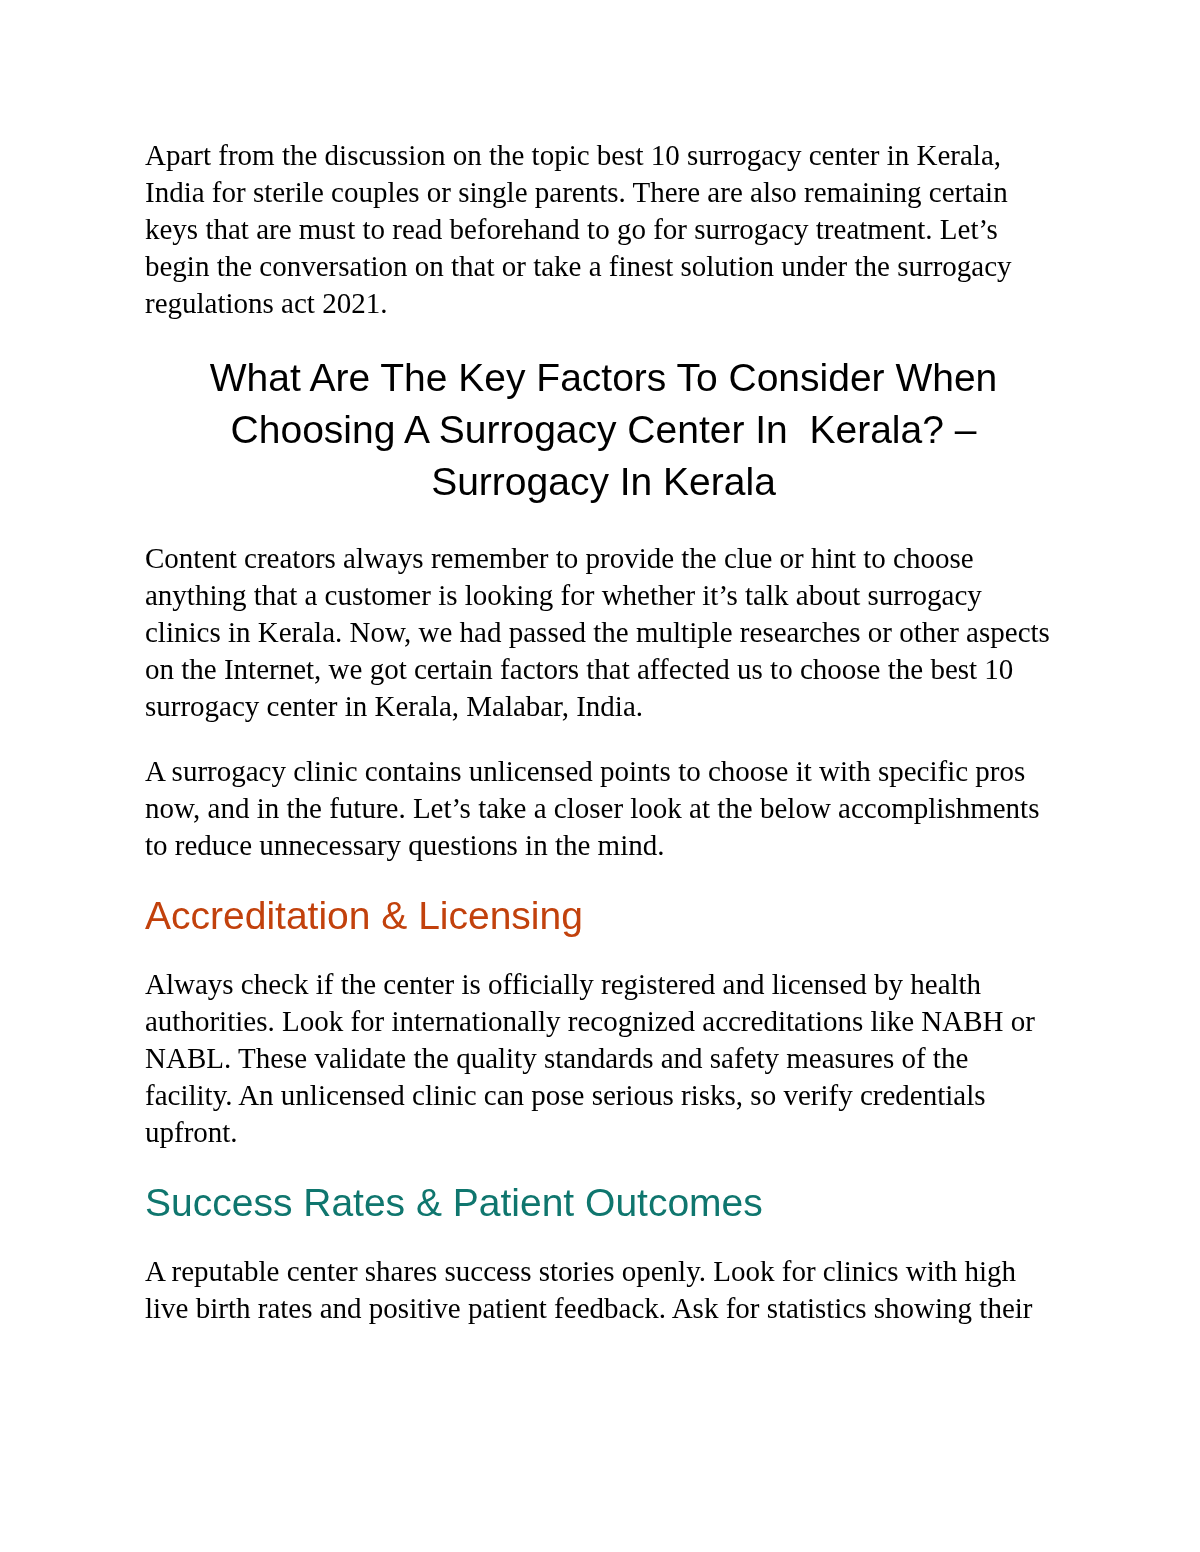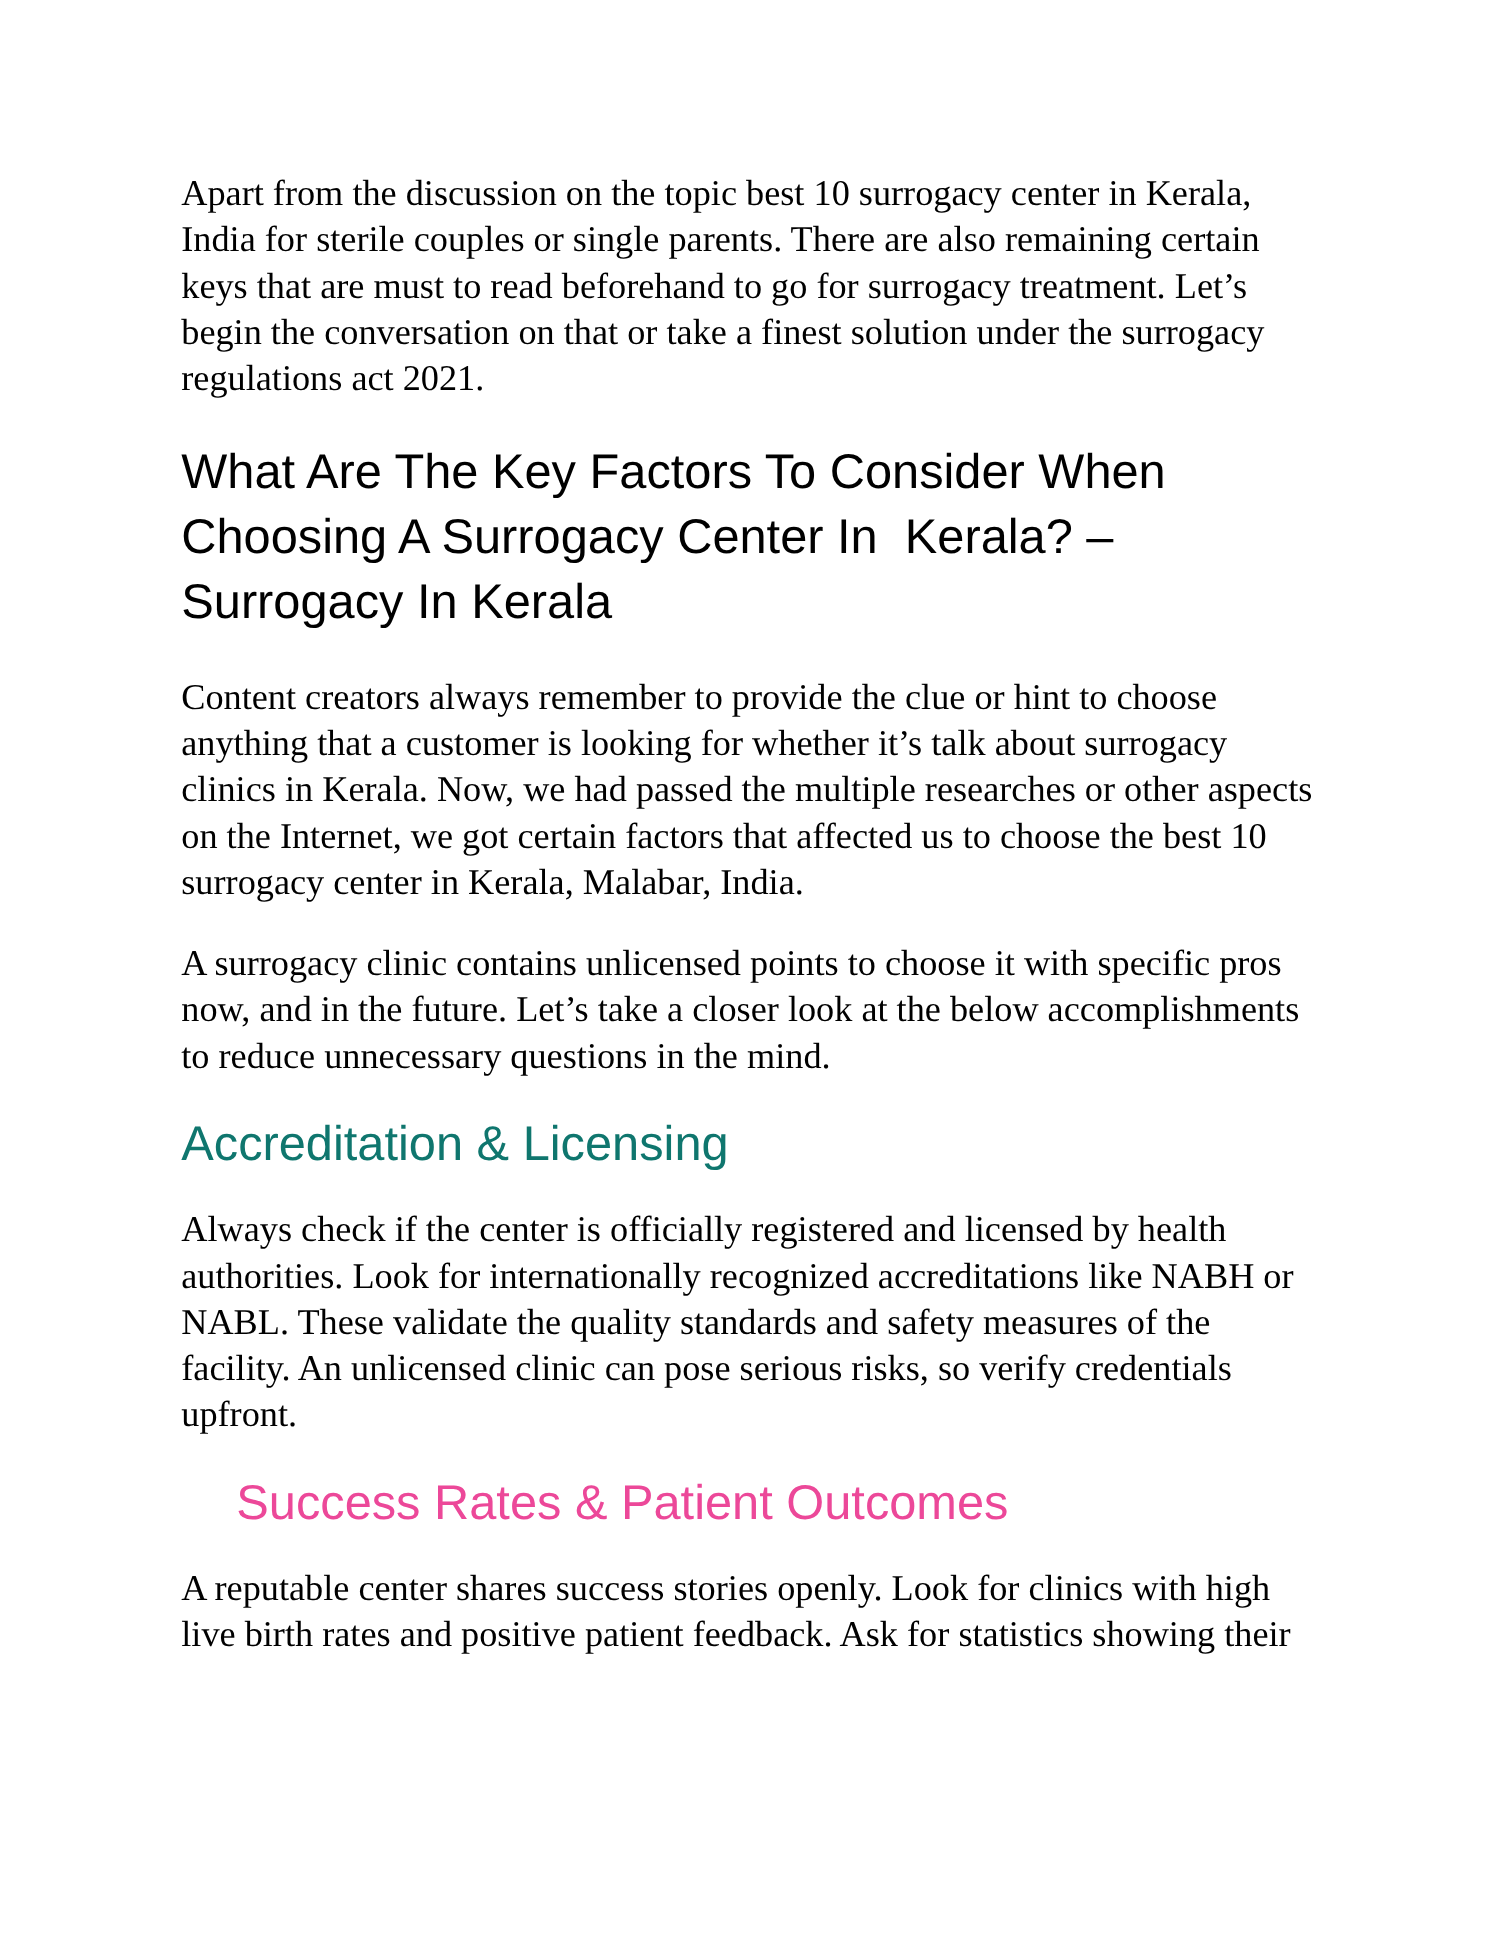--- a/index.html
+++ b/index.html
@@ -21,20 +21,21 @@
     margin: 0 0 28px 0;
   }
   .h1 {
     font-family: "Liberation Sans", sans-serif;
     font-weight: 400;
     font-size: 39px;
     line-height: 52px;
     color: #000000;
     margin: 30px 0 32px 0;
     white-space: pre-wrap;
+    text-align: center;
   }
   .h2 {
     font-family: "Liberation Sans", sans-serif;
     font-weight: 400;
     font-size: 39px;
     line-height: 48px;
     margin: 26px 0 26px 0;
   }
 </style>
 </head>
@@ -45,22 +46,22 @@
 
 
     <p class="para">Apart from the discussion on the topic best 10 surrogacy center in Kerala, India for sterile couples or single parents. There are also remaining certain keys that are must to read beforehand to go for surrogacy treatment. Let’s begin the conversation on that or take a finest solution under the surrogacy regulations act 2021.</p>
 
     <h1 class="h1">What Are The Key Factors To Consider When Choosing A Surrogacy Center In  Kerala? – Surrogacy In Kerala</h1>
 
     <p class="para">Content creators always remember to provide the clue or hint to choose anything that a customer is looking for whether it’s talk about surrogacy clinics in Kerala. Now, we had passed the multiple researches or other aspects on the Internet, we got certain factors that affected us to choose the best 10 surrogacy center in Kerala, Malabar, India.</p>
 
     <p class="para">A surrogacy clinic contains unlicensed points to choose it with specific pros now, and in the future. Let’s take a closer look at the below accomplishments to reduce unnecessary questions in the mind.</p>
 
-    <h2 class="h2" style="color: #0f766e;">Accreditation &amp; Licensing</h2>
+    <h2 class="h2" style="color: #c2410c;">Accreditation &amp; Licensing</h2>
 
     <p class="para">Always check if the center is officially registered and licensed by health authorities. Look for internationally recognized accreditations like NABH or NABL. These validate the quality standards and safety measures of the facility. An unlicensed clinic can pose serious risks, so verify credentials upfront.</p>
 
-    <h2 class="h2" style="color: #ec4899; margin-left: 44px;">Success Rates &amp; Patient Outcomes</h2>
+    <h2 class="h2" style="color: #0f766e;">Success Rates &amp; Patient Outcomes</h2>
 
     <p class="para">A reputable center shares success stories openly. Look for clinics with high live birth rates and positive patient feedback. Ask for statistics showing their</p>
 
   </div>
 </div>
 
 </body></html>

